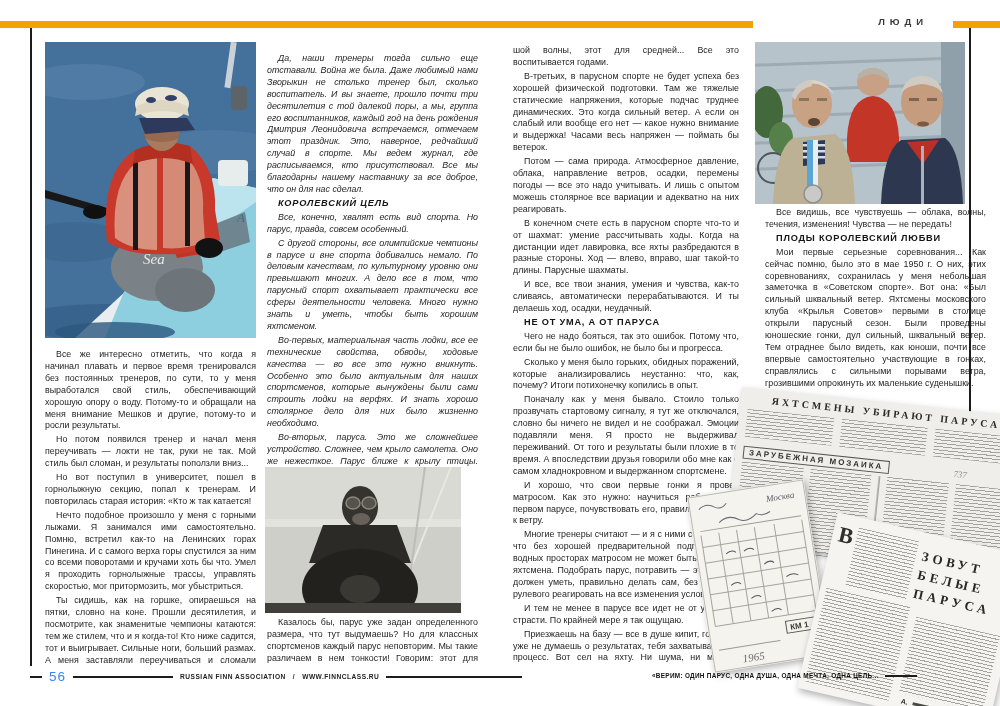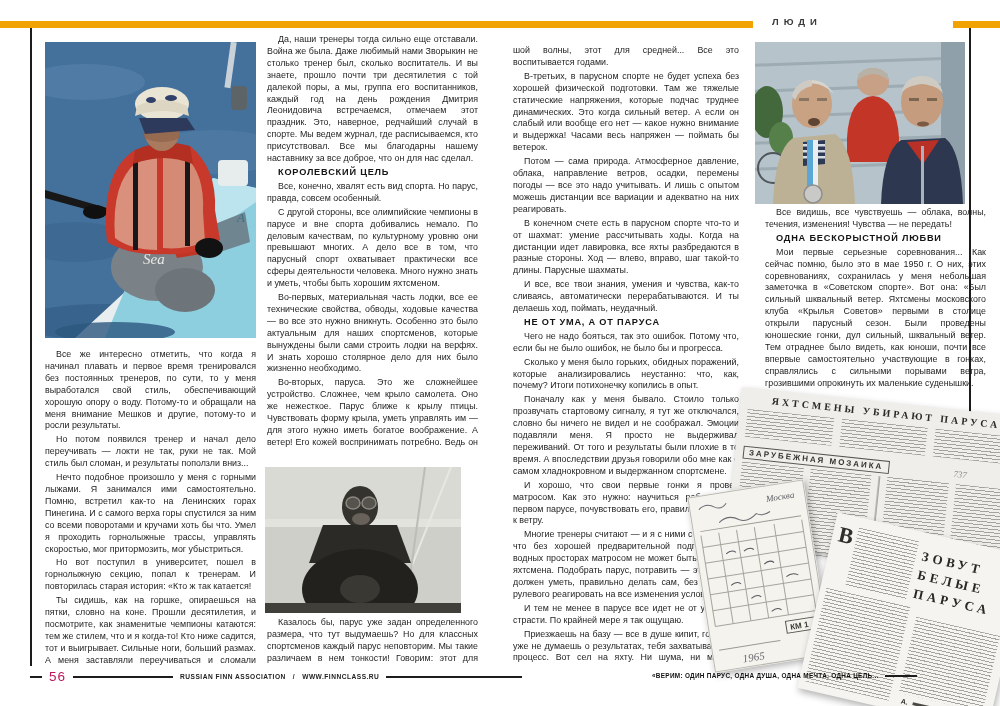--- a/index.html
+++ b/index.html
@@ -1,33 +1,33 @@
 <!DOCTYPE html>
 <html><head>
 <meta charset="utf-8">
 <style>
   html,body{margin:0;padding:0;background:#e9e9e9;}
   .page{position:relative;width:1000px;height:706px;background:#fff;overflow:hidden;
         font-family:"Liberation Sans",sans-serif;color:#1e1e1e;}
   .abs{position:absolute;}
   .bar{background:#F2A304;height:7px;top:21px;}
-  .section-label{top:16px;left:772px;width:110px;text-align:left;font-size:9.5px;
+  .section-label{top:16px;left:818px;width:110px;text-align:right;font-size:9.5px;
         font-weight:bold;letter-spacing:5px;color:#3a3a3a;}
   .vrule{width:2px;background:#1c1c1c;}
   .col{font-size:8.9px;line-height:11.9px;text-align:justify;overflow:hidden;}
   .col p{margin:0 0 2px;text-indent:11px;}
   .col p.noindent{text-indent:0;}
   .subhead{font-weight:bold;font-size:9.2px;letter-spacing:.8px;margin:9px 0 5px 11px;
         text-indent:0;color:#141414;}
   .photo{overflow:hidden;}
   .photo svg{display:block;}
   
   .footer-left{top:669px;left:30px;width:492px;display:flex;align-items:center;gap:7px;}
   .dash{height:2px;background:#1c1c1c;}
-  .pageno{font-size:13.5px;letter-spacing:1px;color:#be185d;}
+  .pageno{font-size:13.5px;letter-spacing:1px;color:#3b82f6;}
   .credits{font-size:6.6px;font-weight:bold;letter-spacing:.5px;color:#222;white-space:nowrap;}
   .footer-right{top:672px;left:652px;width:300px;display:flex;align-items:center;gap:6px;z-index:9;}
   .motto{font-size:6.4px;font-weight:bold;letter-spacing:.3px;color:#111;white-space:nowrap;}
   
   .clip{background:#efeeea;box-shadow:2px 3px 7px rgba(0,0,0,.3);}
   .ftext{background:repeating-linear-gradient(to bottom,#8a8a83 0 1px,rgba(0,0,0,0) 1px 3.4px);opacity:.75;}
   .np-headline{font-family:"Liberation Serif",serif;font-weight:bold;color:#2a2a28;}
   .np-box{display:inline-block;border:1px solid #55554f;padding:1px 5px;font-weight:bold;
         font-size:8px;letter-spacing:2px;color:#33332f;background:#efeeea;}
 </style>
@@ -80,27 +80,27 @@
       <path d="M92,64 Q117,52 142,64 L144,74 Q117,64 90,74 Z" fill="#ddd6c2"></path>
       <polygon points="94,76 142,76 150,88 100,92" fill="#2e3a5c"></polygon>
       <ellipse cx="106" cy="58" rx="5" ry="3" fill="#31406a"></ellipse>
       <ellipse cx="126" cy="56" rx="6" ry="3" fill="#31406a"></ellipse>
       <ellipse cx="70" cy="290" rx="60" ry="10" fill="#2c567e" opacity=".8"></ellipse>
     </svg>
   </div>
 
   <div class="abs col" style="left:45px;top:349px;width:211px;height:317px;">
     <p>Все же интересно отметить, что когда я начинал плавать и первое время тренировался без постоянных тренеров, по сути, то у меня выработался свой стиль, обеспечивающий хорошую опору о воду. Потому-то и обращали на меня внимание Мешков и другие, потому-то и росли результаты.</p>
-    <p>Но потом появился тренер и начал дело переучивать — локти не так, руки не так. Мой стиль был сломан, и результаты поползли вниз...</p>
+    <p>Но потом появился тренер и начал меня переучивать — локти не так, руки не так. Мой стиль был сломан, и результаты поползли вниз...</p>
+    <p>Но вот поступил в университет, пошел в горнолыжную секцию, попал к тренерам. И повторилась старая история: «Кто ж так катается!</p>
     <p>Нечто подобное произошло у меня с горными лыжами. Я занимался ими самостоятельно. Помню, встретил как-то на Ленинских горах Пинегина. И с самого верха горы спустился за ним со всеми поворотами и кручами хоть бы что. Умел я проходить горнолыжные трассы, управлять скоростью, мог притормозить, мог убыстриться.</p>
-    <p>Но вот поступил в университет, пошел в горнолыжную секцию, попал к тренерам. И повторилась старая история: «Кто ж так катается!</p>
     <p>Ты сидишь, как на горшке, опираешься на пятки, словно на коне. Прошли десятилетия, и посмотрите, как знаменитые чемпионы катаются: тем же стилем, что и я когда-то! Кто ниже садится, тот и выигрывает. Сильные ноги, больший размах. А меня заставляли переучиваться и сломали стиль. Я даже забросил с тех пор горные лыжи.</p>
   </div>
 
-  <div class="abs col" style="left:267px;top:34px;width:211px;height:416px;">
+  <div class="abs col" style="left:267px;top:53px;width:211px;height:416px;font-style:italic;">
     <p>Да, наши тренеры тогда сильно еще отставали. Война же была. Даже любимый нами Зворыкин не столько тренер был, сколько воспитатель. И вы знаете, прошло почти три десятилетия с той далекой поры, а мы, группа его воспитанников, каждый год на день рождения Дмитрия Леонидовича встречаемся, отмечаем этот праздник. Это, наверное, редчайший случай в спорте. Мы ведем журнал, где расписываемся, кто присутствовал. Все мы благодарны нашему наставнику за все доброе, что он для нас сделал.</p>
     <p class="subhead">КОРОЛЕВСКИЙ ЦЕЛЬ</p>
     <p>Все, конечно, хвалят есть вид спорта. Но парус, правда, совсем особенный.</p>
     <p>С другой стороны, все олимпийские чемпионы в парусе и вне спорта добивались немало. По деловым качествам, по культурному уровню они превышают многих. А дело все в том, что парусный спорт охватывает практически все сферы деятельности человека. Много нужно знать и уметь, чтобы быть хорошим яхтсменом.</p>
     <p>Во-первых, материальная часть лодки, все ее технические свойства, обводы, ходовые качества — во все это нужно вникнуть. Особенно это было актуальным для наших спортсменов, которые вынуждены были сами строить лодки на верфях. И знать хорошо столярное дело для них было жизненно необходимо.</p>
     <p>Во-вторых, паруса. Это же сложнейшее устройство. Сложнее, чем крыло самолета. Оно же нежесткое. Парус ближе к крылу птицы. Чувствовать форму крыла, уметь управлять им — для этого нужно иметь богатое воображение. А ветер! Его кожей воспринимать потребно. Ведь он то утихнет, то взыграет, то стойкий, то порывистый, то справа, то слева, то в лоб...</p>
   </div>
 
   <div class="abs photo" style="left:265px;top:467px;width:196px;height:146px;">
     <svg width="196" height="146" viewBox="0 0 196 146">
@@ -122,23 +122,23 @@
     </svg>
   </div>
 
   <div class="abs col" style="left:267px;top:617px;width:211px;height:49px;">
     <p>Казалось бы, парус уже задан определенного размера, что тут выдумаешь? Но для классных спортсменов каждый парус неповторим. Мы такие различаем в нем тонкости! Говорим: этот для боль-</p>
   </div>
 
   <div class="abs col" style="left:513px;top:45px;width:226px;height:620px;">
     <p class="noindent">шой волны, этот для средней... Все это воспитывается годами.</p>
     <p>В-третьих, в парусном спорте не будет успеха без хорошей физической подготовки. Там же тяжелые статические напряжения, которые подчас труднее динамических. Это когда сильный ветер. А если он слабый или вообще его нет — какое нужно внимание и выдержка! Часами весь напряжен — поймать бы ветерок.</p>
-    <p>Потом — сама природа. Атмосферное давление, облака, направление ветров, осадки, перемены погоды — все это надо учитывать. И лишь с опытом можешь дистанции все вариации и адекватно на них реагировать.</p>
+    <p>Потом — сама природа. Атмосферное давление, облака, направление ветров, осадки, перемены погоды — все это надо учитывать. И лишь с опытом можешь столярное все вариации и адекватно на них реагировать.</p>
     <p>В конечном счете есть в парусном спорте что-то и от шахмат: умение рассчитывать ходы. Когда на дистанции идет лавировка, все яхты разбредаются в разные стороны. Ход — влево, вправо, шаг такой-то длины. Парусные шахматы.</p>
-    <p>И все, все твои знания, умения и чувства, как-то сливаясь, автоматически перерабатываются. И ты делаешь ход, поймать, неудачный.</p>
+    <p>И все, все твои знания, умения и чувства, как-то сливаясь, автоматически перерабатываются. И ты делаешь ход, осадки, неудачный.</p>
     <p class="subhead">НЕ ОТ УМА, А ОТ ПАРУСА</p>
     <p>Чего не надо бояться, так это ошибок. Потому что, если бы не было ошибок, не было бы и прогресса.</p>
     <p>Сколько у меня было горьких, обидных поражений, которые анализировались неустанно: что, как, почему? Итоги потихонечку копились в опыт.</p>
     <p>Поначалу как у меня бывало. Стоило только прозвучать стартовому сигналу, я тут же отключался, словно бы ничего не видел и не соображал. Эмоции подавляли меня. Я просто не выдерживал переживаний. От того и результаты были плохие в то время. А впоследствии друзья говорили обо мне как о самом хладнокровном и выдержанном спортсмене.</p>
     <p>И хорошо, что свои первые гонки я провел матросом. Как это нужно: научиться работать на первом парусе, почувствовать его, правильно ставить к ветру.</p>
     <p>Многие тренеры считают — и я с ними согласен, — что без хорошей предварительной подготовки на водных просторах матросом не может быть хорошего яхтсмена. Подобрать парус, потравить — это матрос должен уметь, правильно делать сам, без команды рулевого реагировать на все изменения условий.</p>
     <p>И тем не менее в парусе все идет не от ума, а от страсти. По крайней мере я так ощущаю.</p>
     <p>Приезжаешь на базу — все в душе кипит, горит, ты уже не думаешь о результатах, тебя захватывает сам процесс. Вот сел на яхту. Ни шума, ни мотора. Поставил парус, яхта бесшумно пошла... И ты вливаешься в природу, парус парит над тобой, как крыло птицы, а над ним — бескрайнее небо...</p>
   </div>
 
@@ -184,21 +184,21 @@
       <ellipse cx="167" cy="60" rx="21" ry="25" fill="#c69c7e"></ellipse>
       <path d="M146,52 Q150,34 167,34 Q184,34 188,52 Q184,44 167,42 Q150,44 146,52 Z" fill="#cfcbc3"></path>
       <ellipse cx="168" cy="82" rx="6" ry="2.5" fill="#7a5a44"></ellipse>
       <rect x="154" y="56" width="10" height="3" fill="#7c6652"></rect>
         <rect x="172" y="56" width="10" height="3" fill="#7c6652"></rect>
     </svg>
   </div>
 
   <div class="abs col" style="left:765px;top:207px;width:221px;height:200px;">
     <p>Все видишь, все чувствуешь — облака, волны, течения, изменения! Чувства — не передать!</p>
-    <p class="subhead">ОДНА БЕСКОРЫСТНОЙ ЛЮБВИ</p>
+    <p class="subhead">ПЛОДЫ КОРОЛЕВСКИЙ ЛЮБВИ</p>
     <p>Мои первые серьезные соревнования... Как сейчас помню, было это в мае 1950 г. О них, этих соревнованиях, сохранилась у меня небольшая заметочка в «Советском спорте». Вот она: «Был сильный шквальный ветер. Яхтсмены московского клуба «Крылья Советов» первыми в столице открыли парусный сезон. Были проведены юношеские гонки, дул сильный, шквальный ветер. Тем отраднее было видеть, как юноши, почти все впервые самостоятельно участвующие в гонках, справлялись с сильными порывами ветра, грозившими опрокинуть их маленькие суденышки.</p>
   </div>
 
   <div class="abs clip" style="left:733px;top:402px;width:292px;height:156px;transform:rotate(6deg);z-index:2;">
     <div class="np-headline" style="text-align:center;font-size:10px;letter-spacing:3px;padding-top:5px;">ЯХТСМЕНЫ УБИРАЮТ ПАРУСА</div>
     <div style="margin:5px 8px 0;display:flex;gap:8px;">
       <div class="ftext" style="flex:1;height:28px;"></div>
       <div class="ftext" style="flex:1;height:28px;"></div>
       <div class="ftext" style="flex:1;height:28px;"></div>
     </div>

